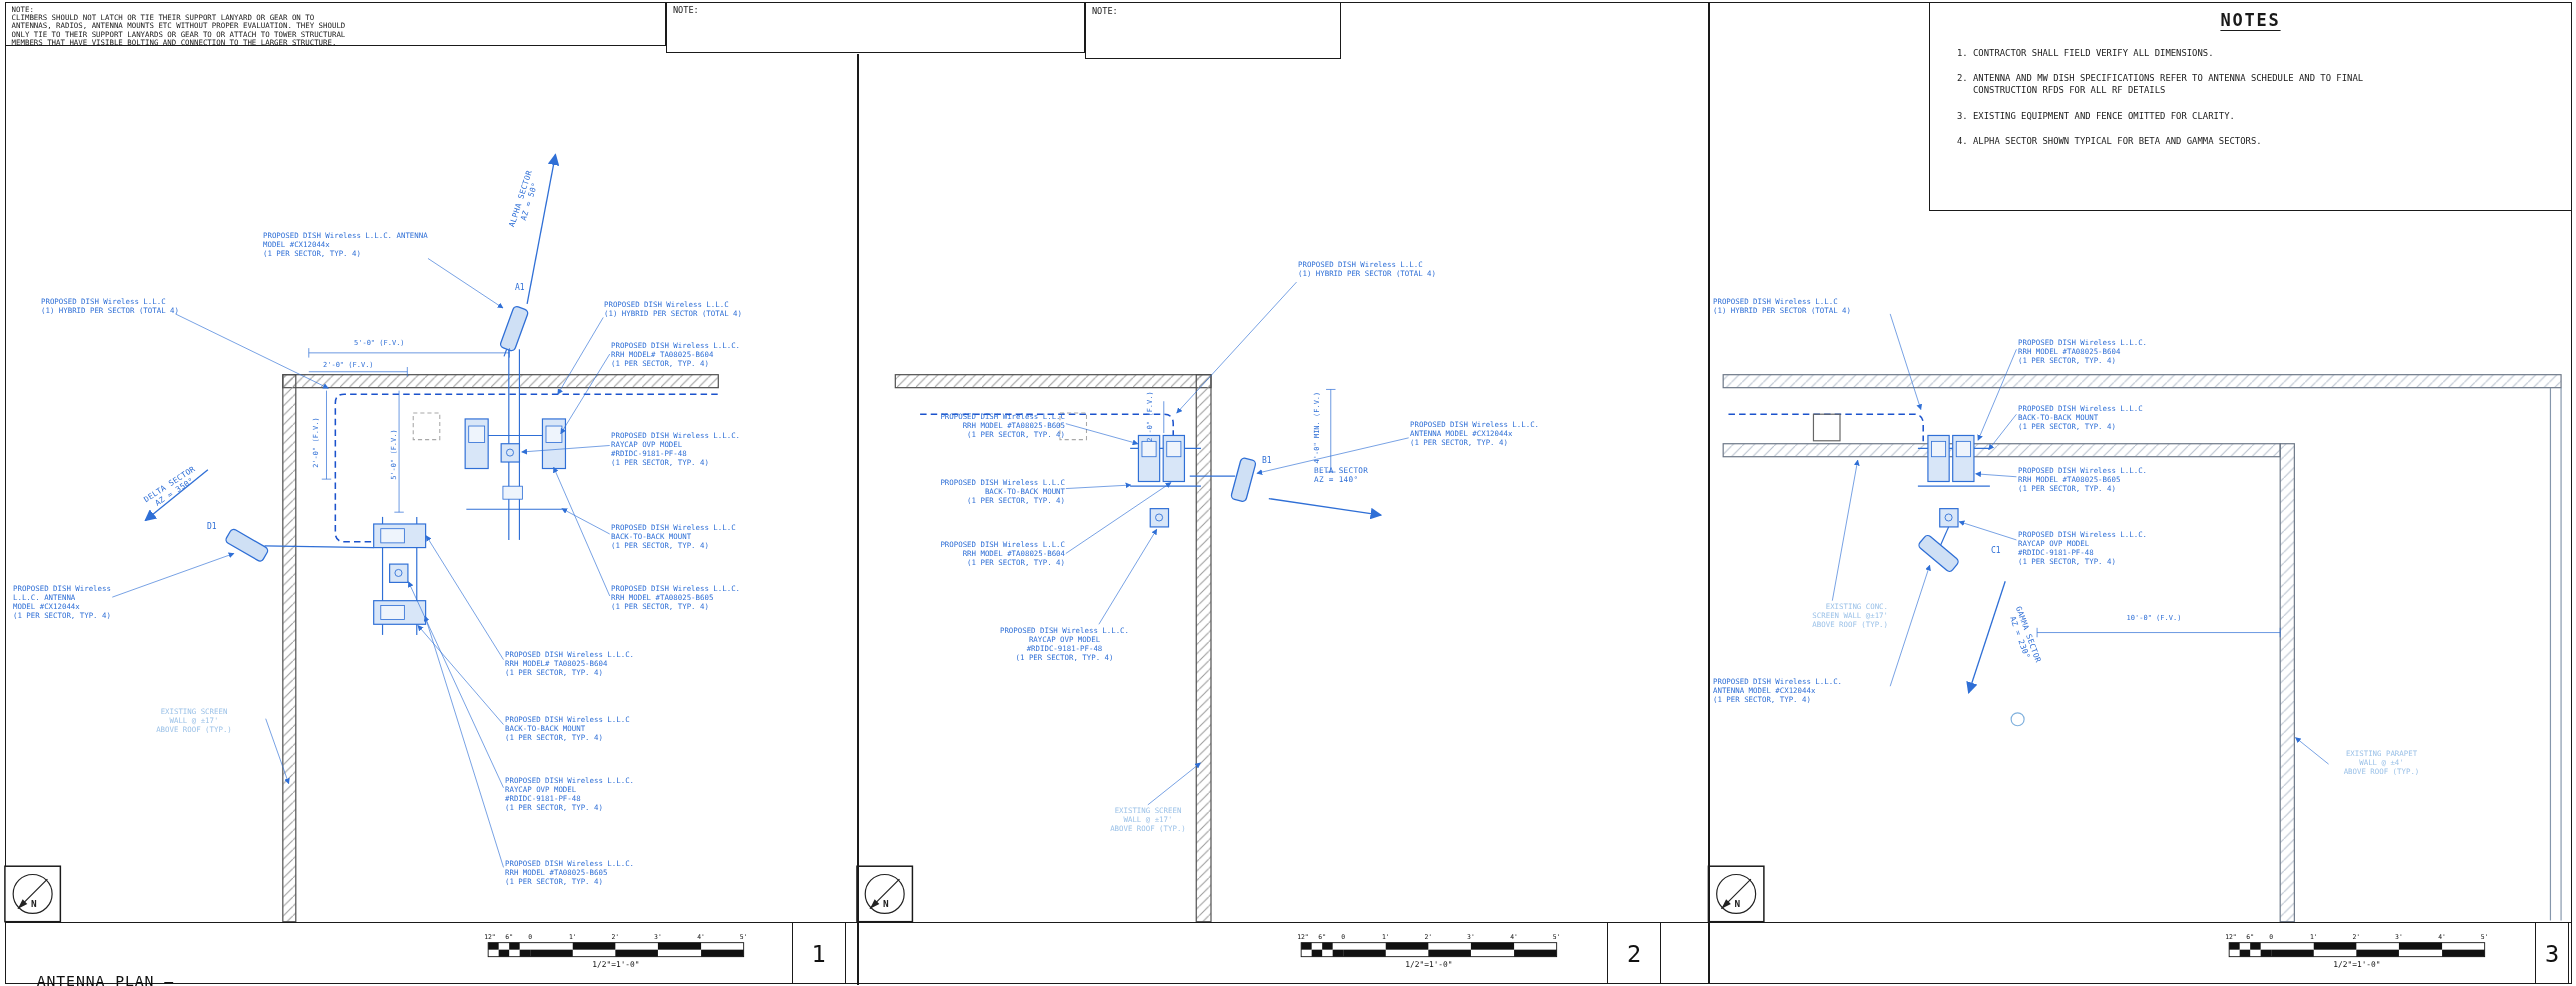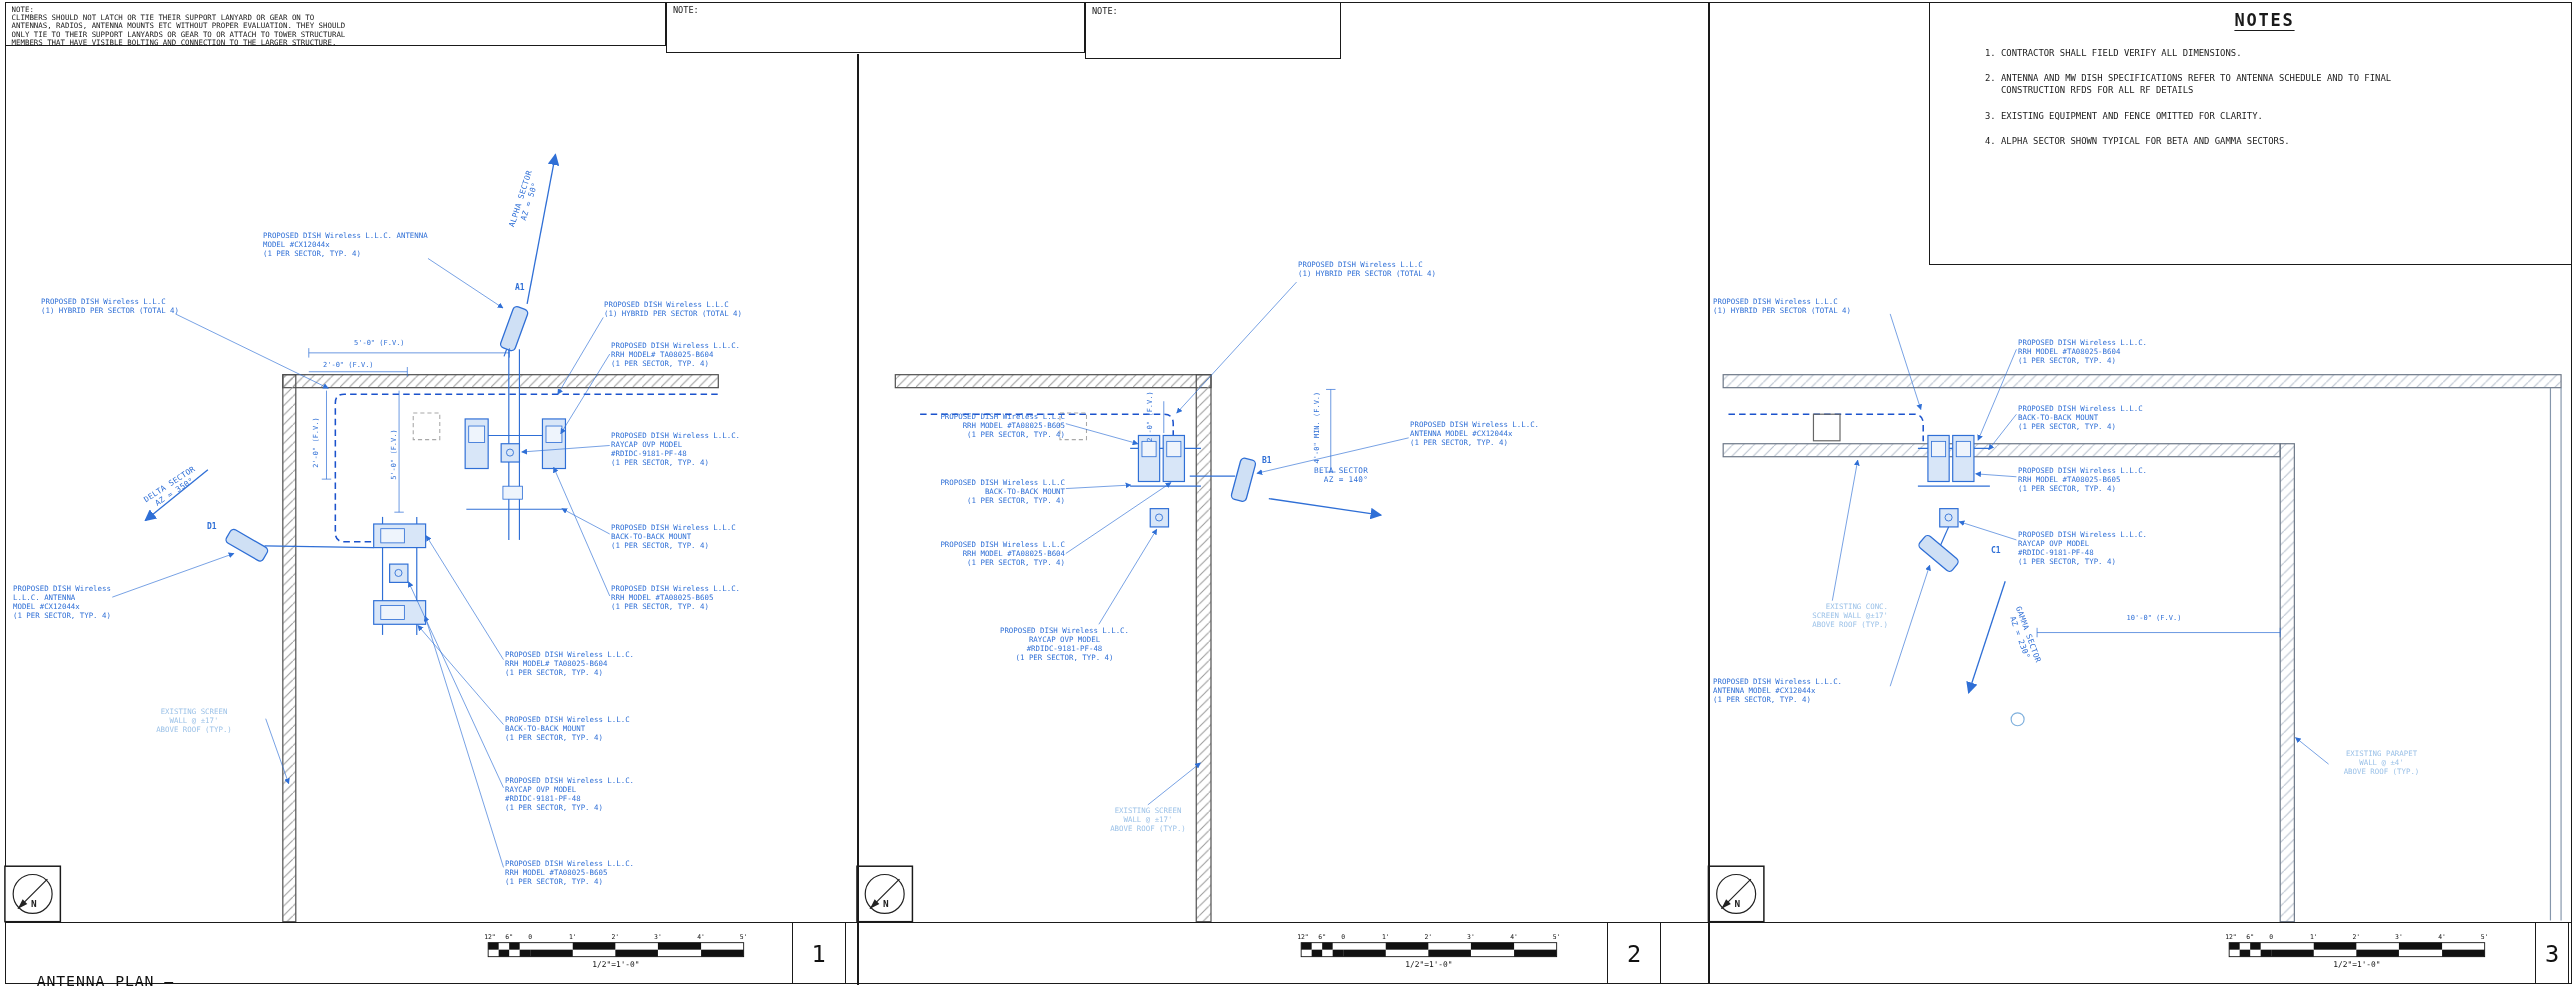--- a/index.html
+++ b/index.html
@@ -9,33 +9,33 @@
          border:1.8px solid #1a1a1a;box-sizing:border-box;z-index:0;}
   #cad{position:absolute;left:0;top:0;z-index:1;}
   .vdiv{position:absolute;width:1.8px;background:#1a1a1a;z-index:1;}
   
   .notebox{position:absolute;background:#fff;border:1.5px solid #1a1a1a;box-sizing:border-box;
          padding:2.4px 5.9px;z-index:3;}
   .nb-t,.nb-b{white-space:pre;}
   .n1 .nb-t,.n1 .nb-b{font-size:7.4px;line-height:8.3px;}
   .n2 .nb-t,.n2 .nb-b{font-size:8.6px;line-height:9.7px;}
   .n3 .nb-t,.n3 .nb-b{font-size:8.6px;line-height:10.7px;}
-  .notes-panel{position:absolute;left:1929px;top:2.4px;width:643px;height:263px;background:#fff;
-         border:1.8px solid #1a1a1a;box-sizing:border-box;z-index:3;padding-left:28px;}
+  .notes-panel{position:absolute;left:1929px;top:2.4px;width:643px;height:209px;background:#fff;
+         border:1.8px solid #1a1a1a;box-sizing:border-box;z-index:3;}
   .notes-title{text-align:center;font-size:17px;font-weight:bold;letter-spacing:1.8px;margin-top:7px;
          text-decoration:underline;text-underline-offset:4.1px;}
   .notes-items{margin:17.7px 0 0 27px;font-size:8.9px;line-height:11.8px;}
   .notes-item{white-space:pre;margin-bottom:13.6px;}
   
   #labels{position:absolute;left:0;top:0;width:2043px;height:986px;z-index:2;pointer-events:none;}
   .lbl{position:absolute;color:#2f6fd6;font-size:7.4px;line-height:9.1px;white-space:pre;}
   .lbl.center{text-align:center;}
   .lbl.right{text-align:right;}
   .lbl.lt{color:#9cc2e8;}
-  .lbl.mk{font-size:8px;font-weight:bold;}
+  .lbl.mk{font-size:8px;font-weight:normal;}
   .lbl.dimt{font-size:7px;}
   .lbl.sect{font-size:7.7px;letter-spacing:0.3px;}
   
   .strip{position:absolute;top:922px;height:63px;border-top:1.8px solid #1a1a1a;box-sizing:border-box;z-index:2;}
   .ttl{position:absolute;left:32px;top:7px;font-size:14.8px;line-height:20.7px;letter-spacing:0.9px;color:#111;white-space:pre;}
   .tline{text-decoration:underline;text-underline-offset:3.5px;}
   .tline:empty{display:none;}
   .strip.single .ttl{top:16.5px;}
   .numbox{position:absolute;top:0;height:61px;border-left:1.8px solid #1a1a1a;border-right:1.8px solid #1a1a1a;
          box-sizing:border-box;display:flex;align-items:center;justify-content:center;font-size:23.6px;color:#111;}
@@ -331,21 +331,21 @@
 (1 PER SECTOR, TYP. 4)</div>
     <div class="lbl right" style="left:904px;top:478px;width:161px;">PROPOSED DISH Wireless L.L.C
 BACK-TO-BACK MOUNT
 (1 PER SECTOR, TYP. 4)</div>
     <div class="lbl right" style="left:891px;top:540px;width:174px;">PROPOSED DISH Wireless L.L.C
 RRH MODEL #TA08025-B604
 (1 PER SECTOR, TYP. 4)</div>
     <div class="lbl" style="left:1410px;top:420px;">PROPOSED DISH Wireless L.L.C.
 ANTENNA MODEL #CX12044x
 (1 PER SECTOR, TYP. 4)</div>
-    <div class="lbl sect" style="left:1314px;top:466px;text-align:right;">BETA SECTOR
+    <div class="lbl sect" style="left:1314px;top:466px;">BETA SECTOR
 AZ = 140°</div>
     <div class="lbl center" style="left:979px;top:626px;width:171px;">PROPOSED DISH Wireless L.L.C.
 RAYCAP OVP MODEL
 #RDIDC-9181-PF-48
 (1 PER SECTOR, TYP. 4)</div>
     <div class="lbl lt center" style="left:1098px;top:806px;width:100px;">EXISTING SCREEN
 WALL @ ±17'
 ABOVE ROOF (TYP.)</div>
     <div class="lbl mk" style="left:1262px;top:456px;">B1</div>
     <div class="lbl dimt center" style="left:1121px;top:412px;width:59px;transform:rotate(-90deg);">2'-0" (F.V.)</div>

